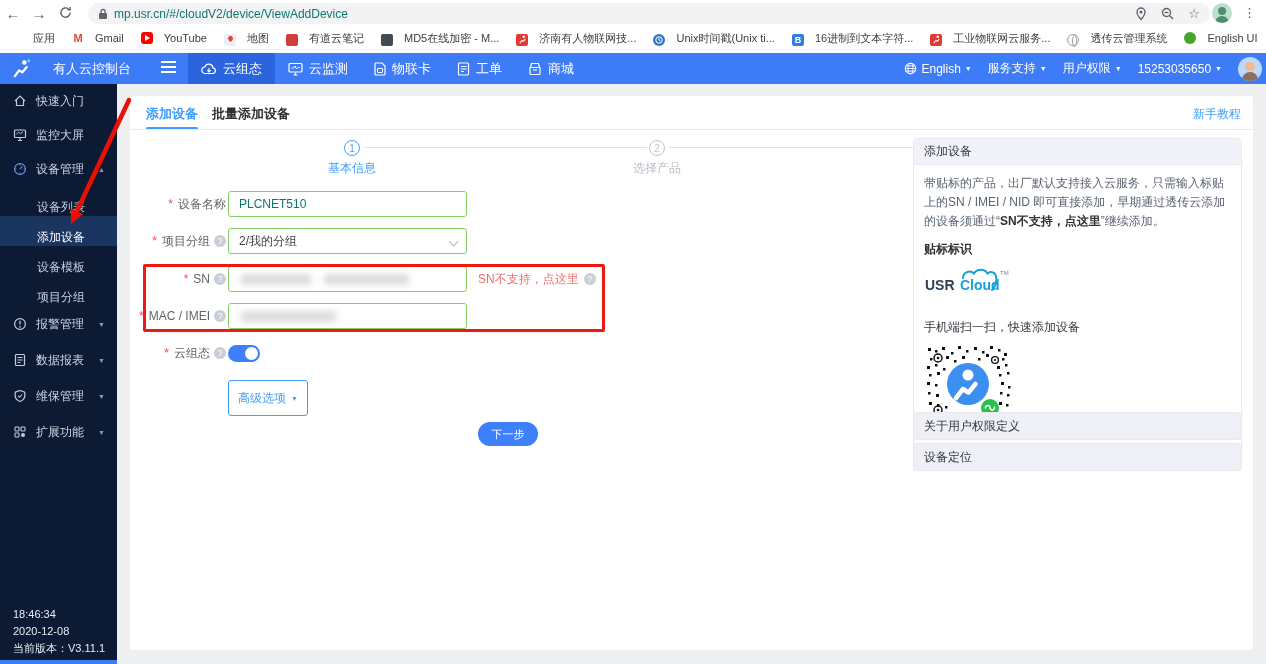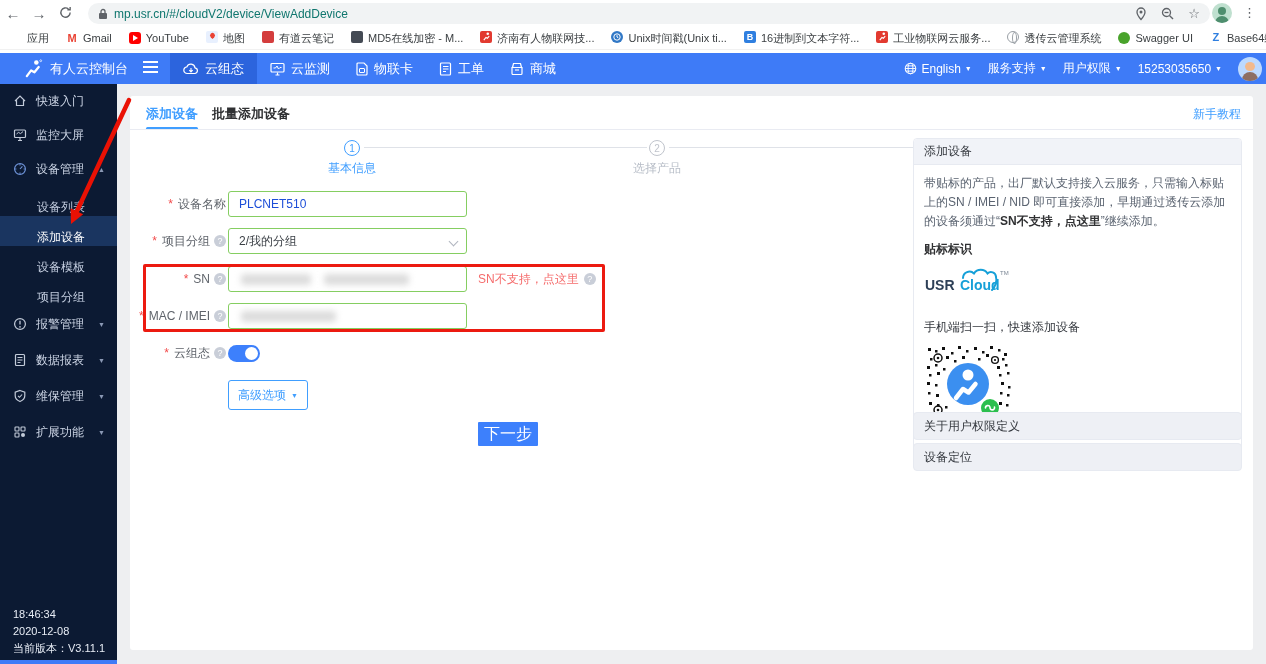--- a/index.html
+++ b/index.html
@@ -12,42 +12,42 @@
   .nav-glyph { color:#5f6368; font-size:15px; width:26px; text-align:center; }
   .url-pill { position:absolute; left:88px; top:3px; width:1122px; height:21px; background:#f1f3f4; border-radius:11px; display:flex; align-items:center; padding:0 10px; }
   .url-text { color:#0f766e; font-size:12px; margin-left:6px; flex:1; white-space:nowrap; overflow:hidden; }
   .pill-ic { margin-left:14px; display:flex; align-items:center; }
   .chrome-avatar { position:absolute; right:34px; top:3px; width:20px; height:20px; border-radius:50%; background:#bfe0cf; overflow:hidden; }
   .chrome-avatar .hd { position:absolute; left:6px; top:4px; width:8px; height:8px; border-radius:50%; background:#4e8e6e; }
   .chrome-avatar .bd { position:absolute; left:3px; top:13px; width:14px; height:9px; border-radius:7px 7px 0 0; background:#4e8e6e; }
   .chrome-dots { position:absolute; right:10px; top:5px; color:#5f6368; font-size:13px; }
 
   .bookmarks { position:absolute; left:0; top:27px; width:1266px; height:23px; background:#fff; display:flex; align-items:center; padding-left:10px; gap:17px; border-bottom:1px solid #f1f1f1; white-space:nowrap; overflow:hidden; }
-  .bm { display:flex; align-items:flex-start; gap:5px; color:#3c4043; font-size:11px; flex:0 0 auto; }
+  .bm { display:flex; align-items:flex-end; gap:11px; color:#3c4043; font-size:11px; flex:0 0 auto; }
   .bmi { width:12px; height:12px; border-radius:2px; display:flex; align-items:center; justify-content:center; font-size:9px; font-weight:bold; color:#fff; flex:0 0 auto; }
   .bmi.apps { background:transparent; display:grid; grid-template-columns:5px 5px; grid-template-rows:5px 5px; gap:1px; }
   .bmi.apps i { border-radius:1px; }
   .bmi.gmail { background:transparent; color:#ea4335; font-size:11px; }
   .bmi.yt { background:#ff0000; border-radius:3px; position:relative; }
   .bmi.yt::after { content:""; position:absolute; left:4px; top:3px; border-left:5px solid #fff; border-top:3px solid transparent; border-bottom:3px solid transparent; }
   .bmi.map { background:#e8f0fe; position:relative; }
   .bmi.map::after { content:""; position:absolute; left:4px; top:2px; width:5px; height:5px; border-radius:50% 50% 50% 0; background:#ea4335; transform:rotate(-45deg); }
   .bmi.youdao { background:#d43d3d; }
   .bmi.md5 { background:#444a54; }
   .bmi.runner { background:#e23a30; }
   .bmi.unix { background:#3178c6; border-radius:50%; }
   .bmi.hexb { background:#2f7fe0; }
   .bmi.globe { background:#fff; border:1px solid #9aa0a6; border-radius:50%; position:relative; }
   .bmi.globe::after{ content:""; position:absolute; left:4px; top:0; width:3px; height:10px; border:1px solid #9aa0a6; border-radius:50%; }
   .bmi.swag { background:#49a32b; border-radius:50%; }
   .bmi.z64 { background:transparent; color:#2f7fe0; font-size:11px; }
 
   
   .topnav { position:absolute; left:0; top:53px; width:1266px; height:31px; background:#3e7bf7; display:flex; align-items:center; color:#fff; }
-  .brand { display:flex; align-items:center; gap:7px; padding-left:24px; }
+  .brand { display:flex; align-items:center; gap:22px; padding-left:12px; }
   .brand-title { font-size:13px; }
   .hamburger { margin-left:8px; margin-right:12px; }
   .nav-item { height:31px; display:flex; align-items:center; gap:6px; padding:0 13px; font-size:13px; }
   .nav-item.active { background:#2c64dd; }
   .topnav-right { margin-left:auto; display:flex; align-items:center; gap:16px; padding-right:4px; font-size:12px; }
   .tr-item { display:flex; align-items:center; gap:4px; }
   .caret-down { font-size:7px; line-height:1; }
   .nav-avatar { width:24px; height:24px; border-radius:50%; background:#bcd9ff; position:relative; overflow:hidden; }
   .nav-avatar .hd { position:absolute; left:7px; top:5px; width:10px; height:9px; border-radius:50%; background:#f2b98c; }
   .nav-avatar .bd { position:absolute; left:4px; top:15px; width:16px; height:10px; border-radius:8px 8px 0 0; background:#8d6e63; }
@@ -75,29 +75,29 @@
 
   .step-circle { position:absolute; top:44px; width:16px; height:16px; border-radius:50%; border:1px solid #c0c4cc; color:#c0c4cc; font-size:10px; display:flex; align-items:center; justify-content:center; background:#fff; }
   .step-circle.active { border-color:#409eff; color:#409eff; }
   .step-label { position:absolute; top:64px; width:80px; text-align:center; color:#b7bdc7; font-size:12px; }
   .step-label.active { color:#409eff; }
   .step-line { position:absolute; top:51px; height:1px; background:#dfe2e8; }
 
   .flabel { position:absolute; width:96px; height:26px; display:flex; align-items:center; justify-content:flex-end; gap:4px; color:#5f646b; }
   .req { color:#f24b4b; margin-right:1px; }
   .info-ic { width:12px; height:12px; border-radius:50%; background:#c9ced8; color:#fff; font-size:9px; display:inline-flex; align-items:center; justify-content:center; flex:0 0 auto; }
-  .finput { position:absolute; left:98px; width:239px; height:26px; border:1px solid #85ce61; border-radius:3px; background:#fff; font-size:12px; color:#1d4ed8; padding:0 10px; outline:none; font-family:inherit; }
+  .finput { position:absolute; left:98px; width:239px; height:26px; border:1px solid #85ce61; border-radius:3px; background:#fff; font-size:12px; color:#0f766e; padding:0 10px; outline:none; font-family:inherit; }
   .fselect { position:absolute; left:98px; width:239px; height:26px; border:1px solid #85ce61; border-radius:3px; background:#fff; display:flex; align-items:center; padding:0 10px; color:#3a3f45; }
   .sel-chev { position:absolute; right:9px; top:9px; width:7px; height:7px; border-right:1px solid #b0b5bf; border-bottom:1px solid #b0b5bf; transform:rotate(45deg); }
   .redact { position:absolute; border-radius:3px; background:#dcdcdc; filter:blur(3px); }
   .sn-hint { position:absolute; left:348px; height:26px; display:flex; align-items:center; gap:5px; color:#f56c6c; }
   .toggle { position:absolute; left:98px; width:32px; height:17px; border-radius:9px; background:#3d80fc; }
   .toggle .knob { position:absolute; right:2px; top:2px; width:13px; height:13px; border-radius:50%; background:#fff; }
-  .btn-adv { position:absolute; left:98px; top:284px; height:30px; padding:0 9px; border:1px solid #409eff; color:#409eff; background:#fff; border-radius:3px; font-size:12px; display:flex; align-items:center; gap:5px; }
-  .btn-next { position:absolute; left:348px; top:326px; width:60px; height:24px; background:#3d80fc; color:#fff; border:none; border-radius:1px; font-size:16px; display:flex; align-items:center; justify-content:center; }
+  .btn-adv { position:absolute; left:98px; top:284px; height:36px; padding:0 9px; border:1px solid #409eff; color:#409eff; background:#fff; border-radius:3px; font-size:12px; display:flex; align-items:center; gap:5px; }
+  .btn-next { position:absolute; left:348px; top:326px; width:60px; height:24px; background:#3d80fc; color:#fff; border:none; border-radius:12px; font-size:11px; display:flex; align-items:center; justify-content:center; }
 
   
   .help-card { position:absolute; left:783px; top:42px; width:329px; border:1px solid #e7eaf1; border-radius:4px; background:#fff; }
   .help-head { height:26px; background:#f1f3f8; border-bottom:1px solid #e7eaf1; border-radius:4px 4px 0 0; display:flex; align-items:center; padding-left:10px; color:#34383e; }
   .help-body { padding:9px 10px 12px 10px; color:#5a6370; line-height:19px; }
   .help-bold { font-weight:bold; color:#303133; }
   .sticker-t { font-weight:bold; color:#303133; margin-top:9px; }
   .usr-logo { margin-top:7px; }
   .scan-t { color:#34383e; margin-top:16px; }
   .qr { margin-top:7px; }
@@ -208,21 +208,21 @@
           </svg>
         </span>
       <span>工业物联网云服务...</span>
       </span>
     <span class="bm">
         <span class="bmi globe"></span>
         <span>透传云管理系统</span>
       </span>
     <span class="bm">
         <span class="bmi swag"></span>
-        <span>Swagger UI</span>
+        <span>English UI</span>
       </span>
     <span class="bm">
         <span class="bmi z64">Z</span>
         <span>Base64编码转换工...</span>
       </span>
 
   </div>
 
   <div class="topnav">
     <div class="brand">

